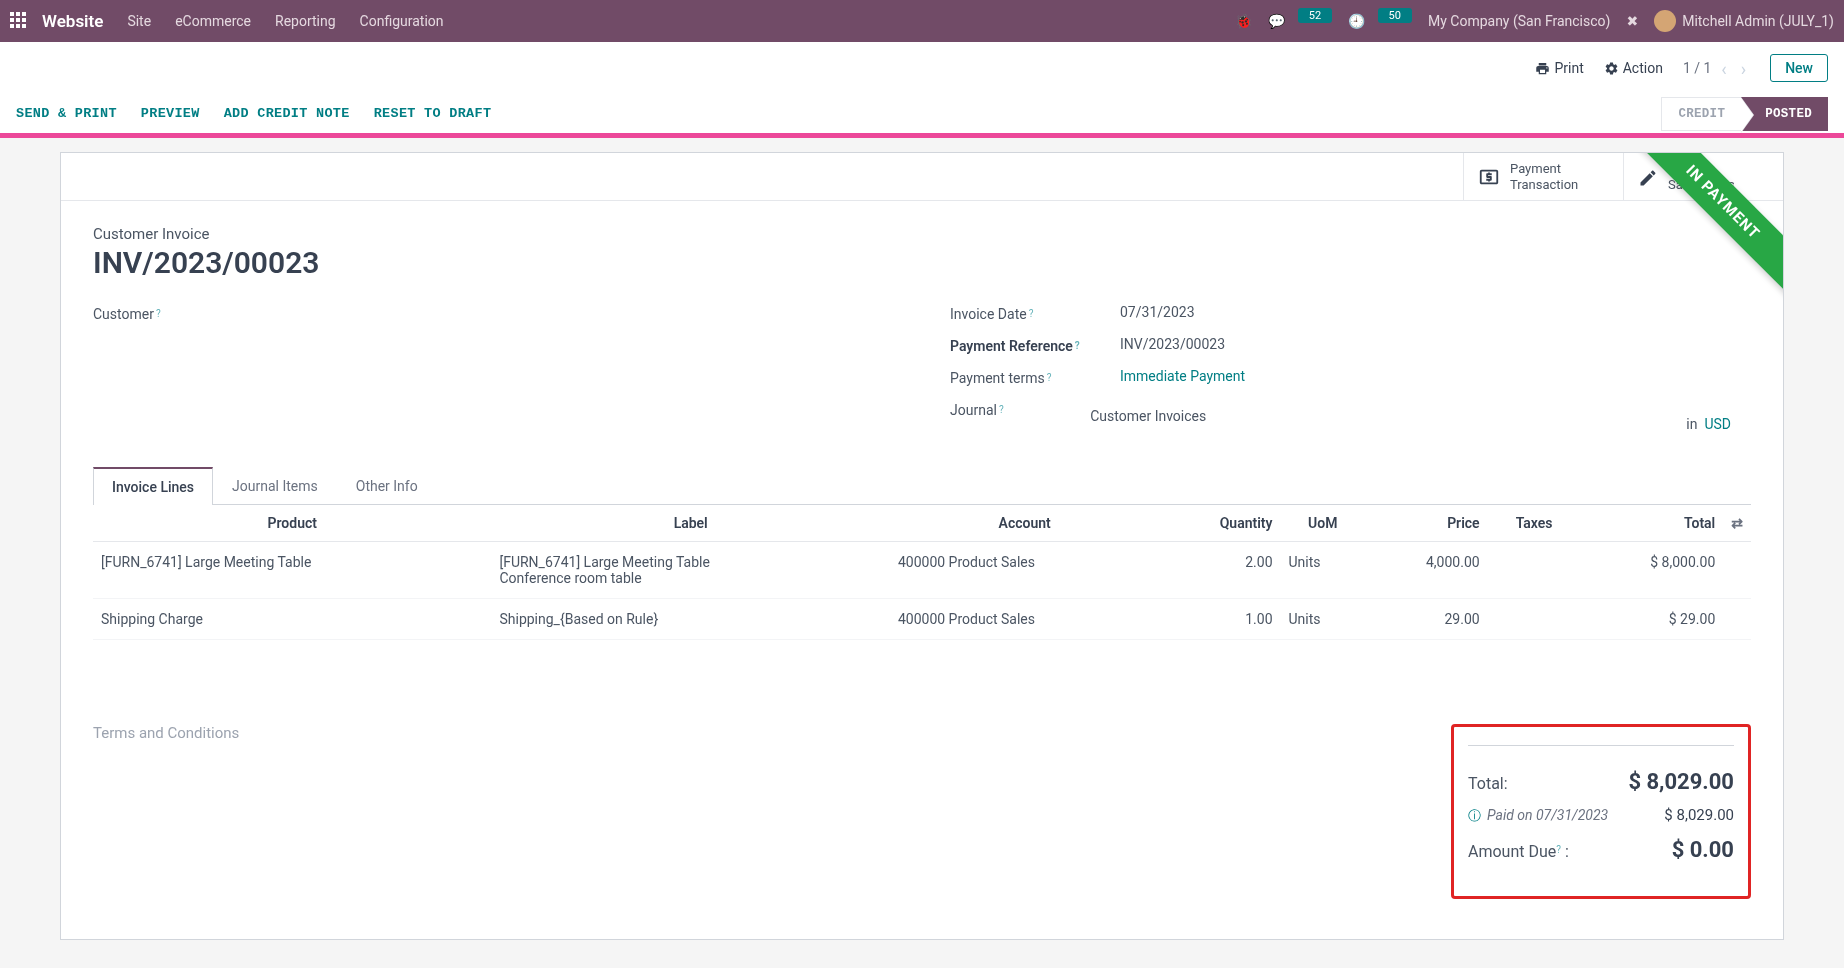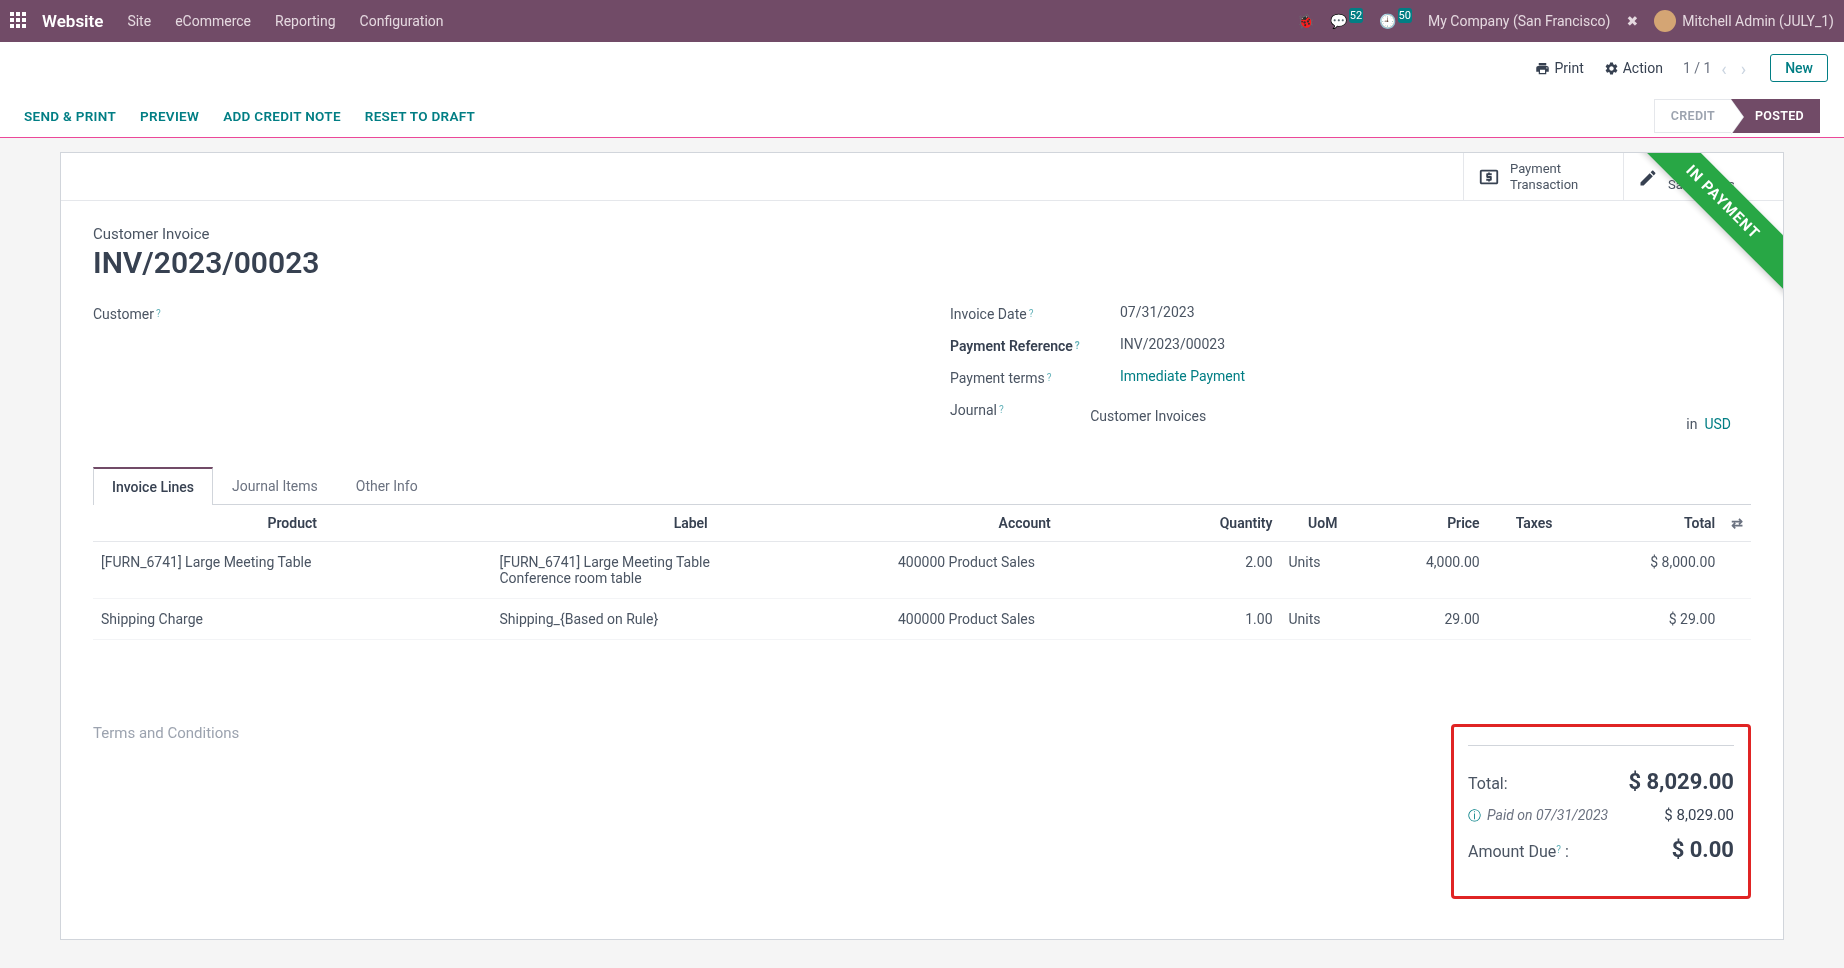--- a/index.html
+++ b/index.html
@@ -7,37 +7,37 @@
   a { text-decoration: none; }
   
   .topnav { background: #714b67; color: #fff; display: flex; align-items: center; height: 42px; padding: 0 10px; }
   .topnav .apps-icon { width: 18px; height: 18px; display: grid; grid-template-columns: repeat(3,4px); grid-template-rows: repeat(3,4px); gap: 2px; margin-right: 14px; cursor: pointer; }
   .topnav .apps-icon span { background: #fff; }
   .topnav .brand { font-weight: 600; font-size: 17px; margin-right: 24px; }
   .topnav .menu { display: flex; gap: 24px; }
   .topnav .menu a { color: #e5d9e0; font-size: 14px; cursor: pointer; }
   .topnav .spacer { flex: 1; }
   .topnav .right { display: flex; align-items: center; gap: 16px; }
-  .topnav .right .badge { background: #017e84; color:#fff; font-size: 11px; padding: 1px 1px; border-radius: 3px; margin-left: 1px; position: relative; top: -6px;}
+  .topnav .right .badge { background: #017e84; color:#fff; font-size: 11px; padding: 1px 11px; border-radius: 3px; margin-left: 12px; position: relative; top: -6px;}
   .topnav .right .item { display:flex; align-items:center; cursor:pointer; color: #e5d9e0;}
   .topnav .avatar { width: 22px; height: 22px; background: #d4a574; border-radius: 50%; display:inline-block; margin-right:6px;}
   
   .controlbar { background: #fff; display: flex; align-items: center; padding: 12px 16px; }
   .breadcrumbs { font-size: 19px; color: #6b7280; }
   .breadcrumbs a { color: #017e84; }
   .breadcrumbs .sep { margin: 0 6px; color: #9ca3af;}
   .breadcrumbs .current { color: #4b5563; font-weight: 500; }
   .controlbar .spacer { flex: 1; }
   .controlbar .actions { display: flex; align-items: center; gap: 20px; }
   .controlbar .actions .btn { color: #374151; cursor: pointer; display:flex; align-items:center; gap:4px;}
   .pager { display:flex; align-items:center; gap: 6px; color:#6b7280;}
   .pager .chev { color: #cbd5e1; padding: 0 4px; font-size: 18px;}
   .new-btn { border: 1px solid #017e84; color: #017e84; padding: 5px 14px; border-radius: 3px; font-weight: 500; cursor:pointer;}
   
-  .actionbar { background: #fff; border-bottom: 1px solid #ec4899; display: flex; align-items: center; padding: 0 24px; height: 44px; position: relative;}
+  .actionbar { background: #fff; border-bottom: 5px solid #ec4899; display: flex; align-items: center; padding: 0 16px; height: 44px; position: relative; font-family: Liberation Mono, monospace;}
   .actionbar .cmdset { display:flex; gap: 24px;}
   .actionbar .cmd { color: #017e84; font-weight: 600; font-size: 13.5px; cursor: pointer; letter-spacing: 0.3px;}
   .statusbar { margin-left: auto; display:flex; align-items:center; height:100%;}
   .status-arrow { height: 34px; display:flex; align-items:center; padding: 0 16px; font-size: 12.5px; font-weight:600; letter-spacing: 0.3px; position:relative;}
   .status-arrow.draft { background:#fff; color:#9ca3af; border: 1px solid #e5e7eb; border-right: none;}
   .status-arrow.draft::after { content:""; position:absolute; right:-12px; top:0; border-top:17px solid transparent; border-bottom:17px solid transparent; border-left:12px solid #fff; z-index:2;}
   .status-arrow.draft::before { content:""; position:absolute; right:-13px; top:-1px; border-top:18px solid transparent; border-bottom:18px solid transparent; border-left:13px solid #e5e7eb; z-index:1;}
   .status-arrow.posted { background:#714b67; color:#fff; padding-left: 24px;}
   
   .page { padding: 0 60px 40px 60px; }

